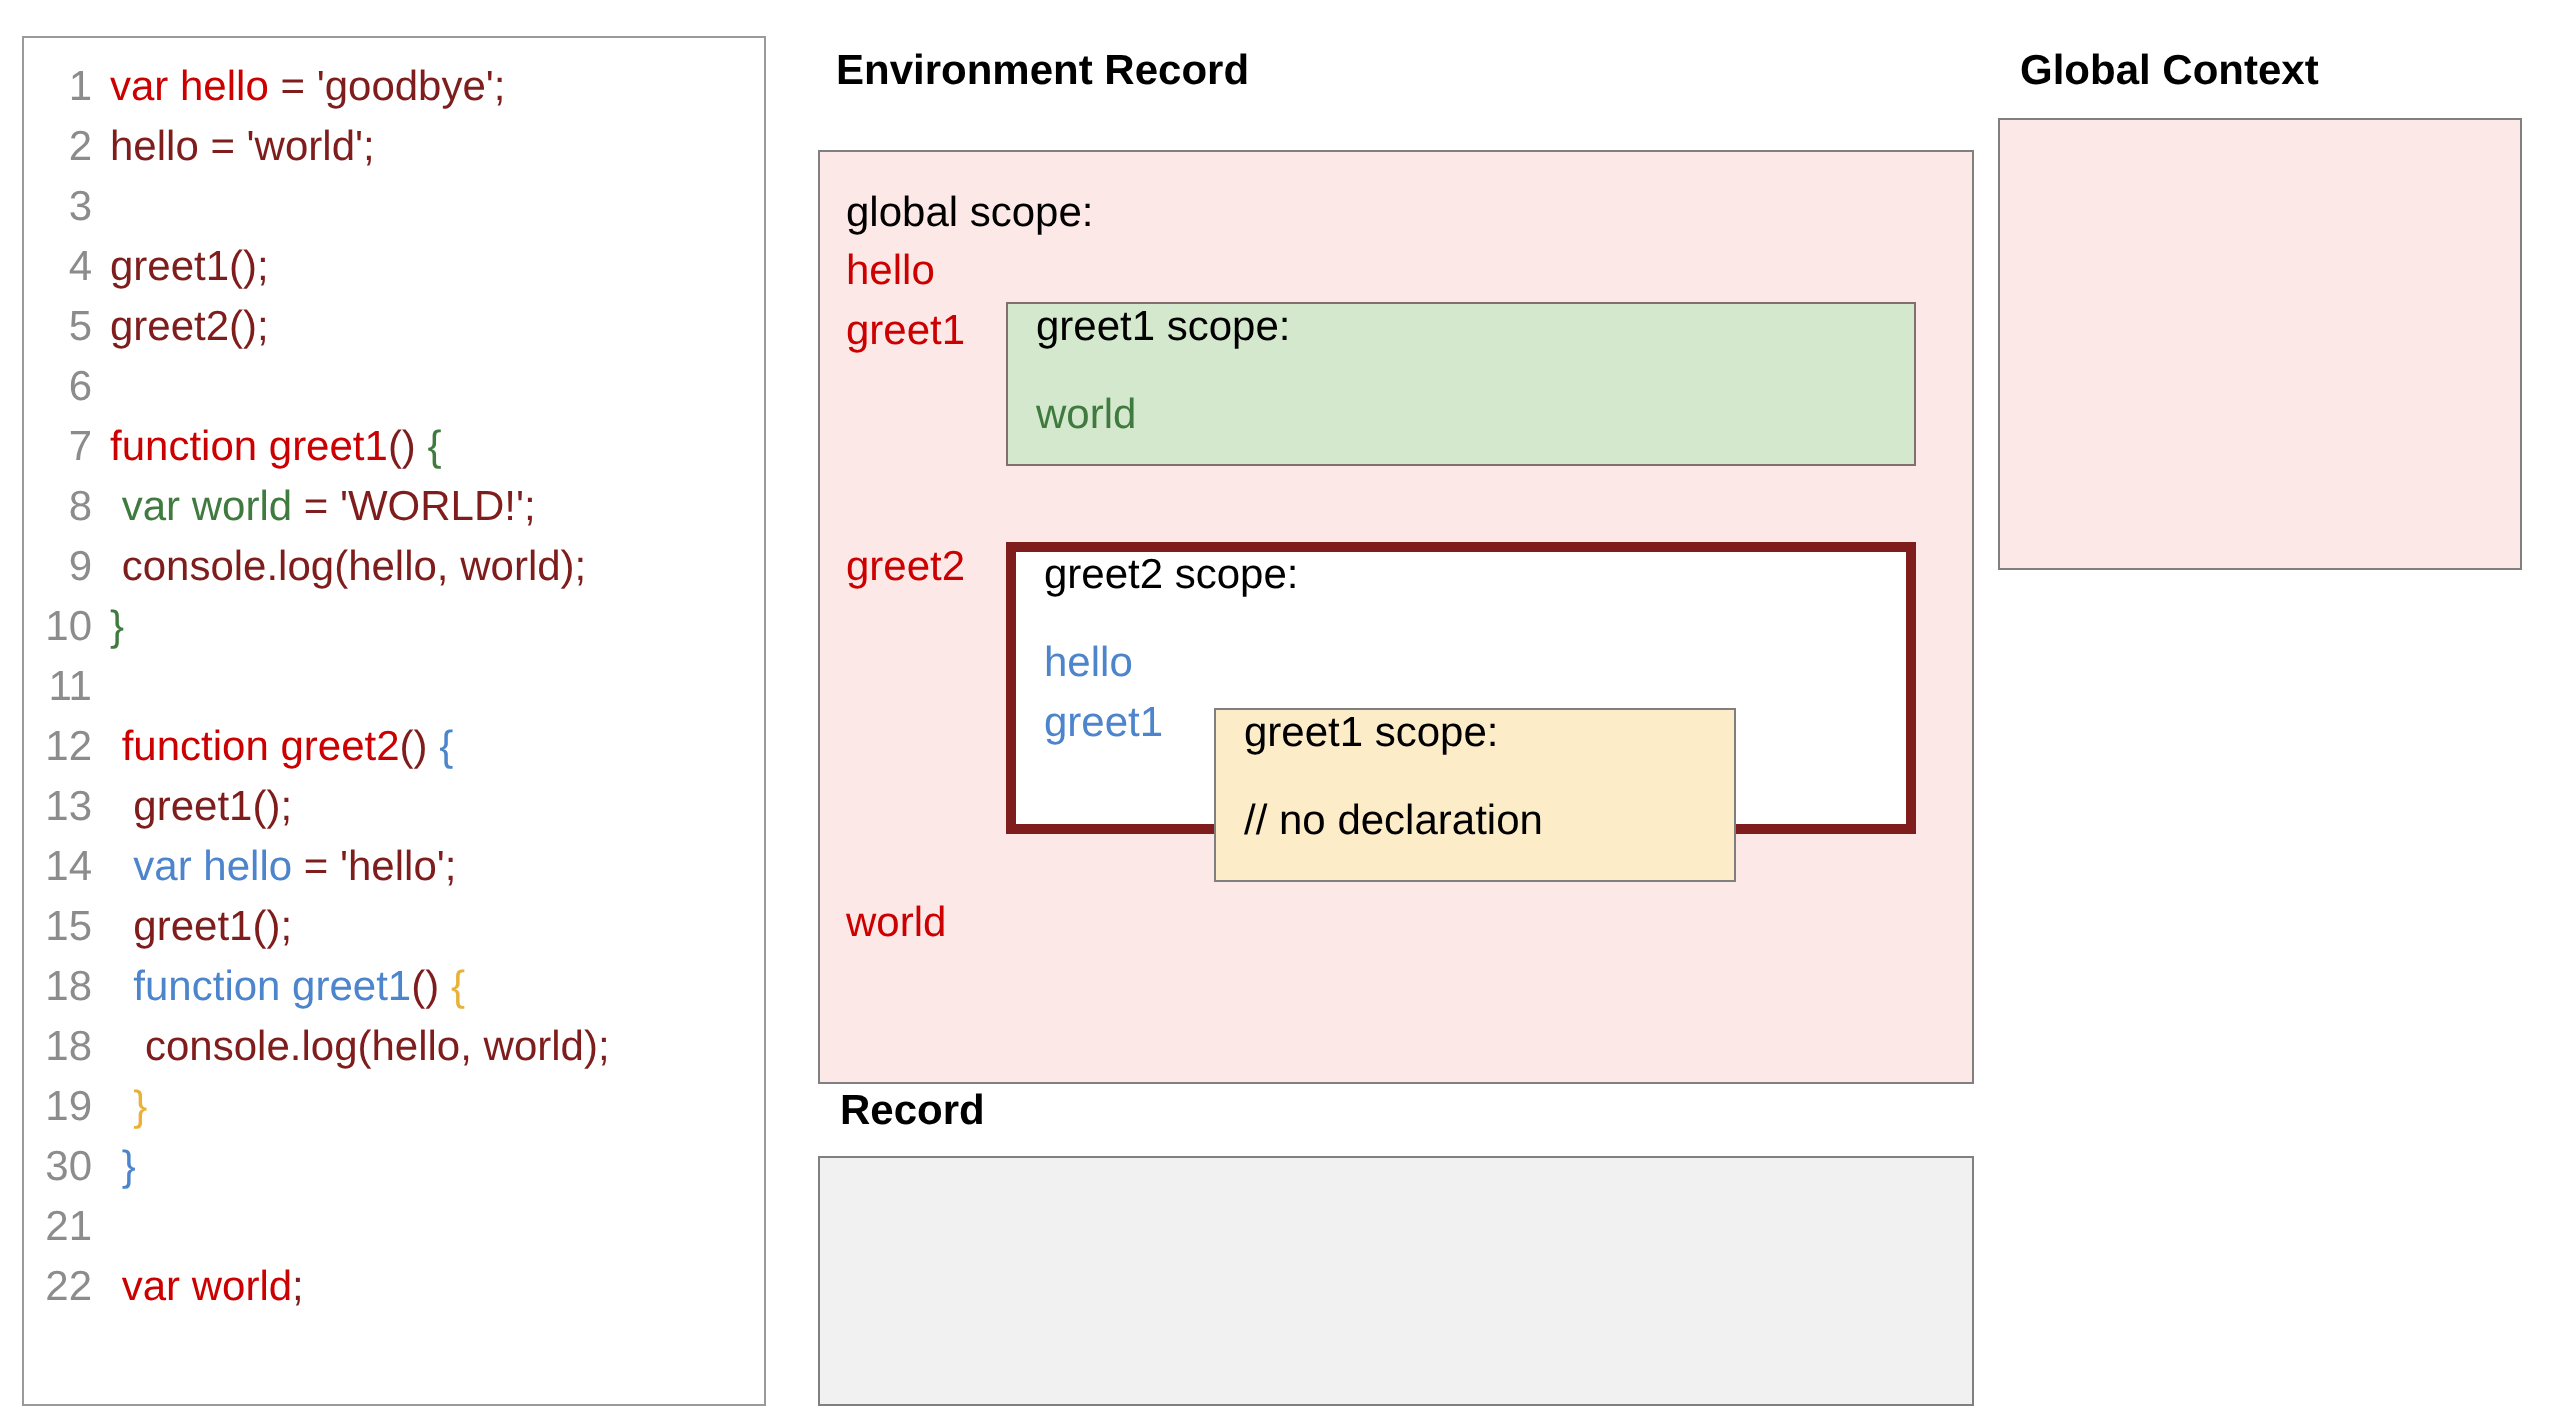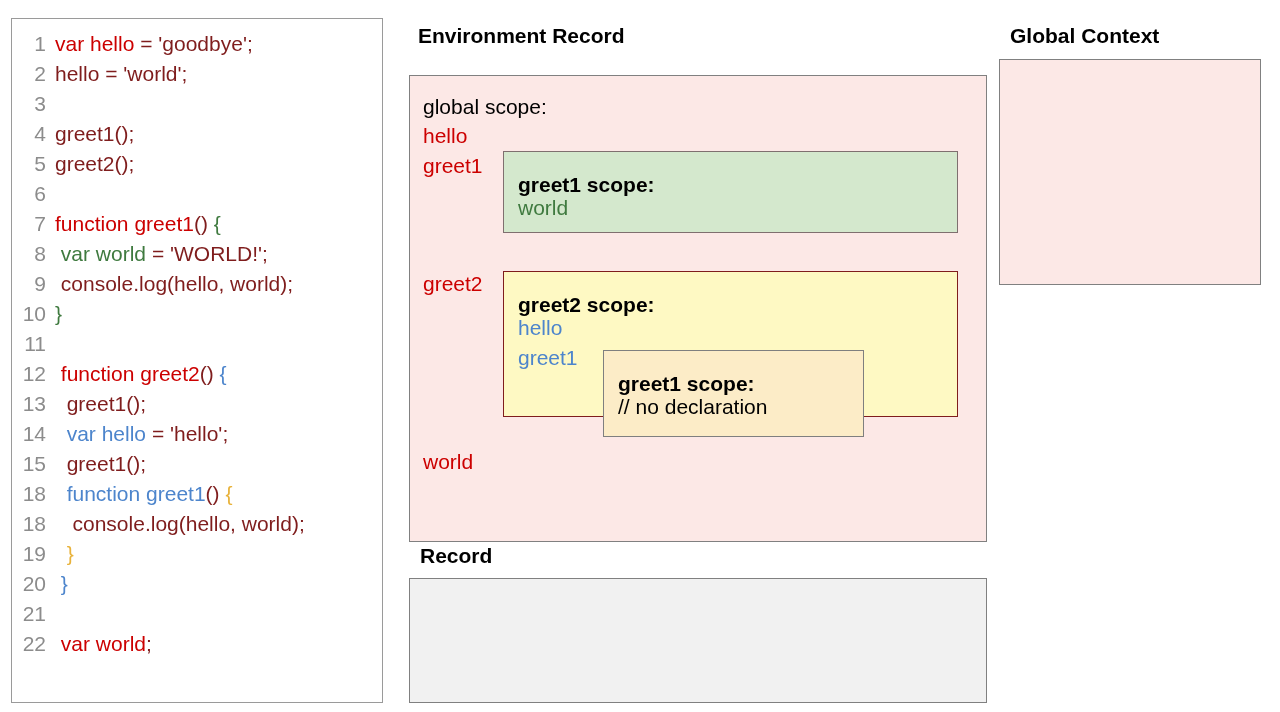--- a/index.html
+++ b/index.html
@@ -115,44 +115,43 @@
     border: 1px solid #7f6f6f;
     box-sizing: border-box;
   }
   
   #greet2-scope-box {
     position: absolute;
     left: 93px;
     top: 195px;
     width: 455px;
     height: 146px;
-    background: #fef9c3;
-    border: 1px solid #7f1d1d;
+    background: #ffffff;
+    border: 5px solid #7f1d1d;
     box-sizing: border-box;
   }
   
   #greet1-inner-box {
     position: absolute;
     left: 99px;
     top: 78px;
     width: 261px;
     height: 87px;
     background: #fcecc7;
     border: 1px solid #7f7f7f;
     box-sizing: border-box;
   }
 
   .scope-title {
     position: absolute;
     left: 14px;
-    top: 21px;
-    font-size: 21px;
-    color: #000000;
-    white-space: nowrap;
-    font-weight: bold;
+    top: 0;
+    font-size: 21px;
+    color: #000000;
+    white-space: nowrap;
   }
   .scope-var {
     position: absolute;
     left: 14px;
     font-size: 21px;
     white-space: nowrap;
   }
   #greet1-scope-var-world { top: 44px; color: #3f7a3f; }
   #greet2-scope-var-hello { top: 44px; color: #4d85cc; }
   #greet2-scope-var-greet1 { top: 74px; color: #4d85cc; }
@@ -198,21 +197,21 @@
       <div class="code-line"><span class="ln">9</span><span class="code-text"><span class="t-black"> console.log(hello, world);</span></span></div>
       <div class="code-line"><span class="ln">10</span><span class="code-text"><span class="t-green">}</span></span></div>
       <div class="code-line"><span class="ln">11</span><span class="code-text"><span class="t-black"></span></span></div>
       <div class="code-line"><span class="ln">12</span><span class="code-text"><span class="t-black"> </span><span class="t-red">function greet2</span><span class="t-black">() </span><span class="t-blue">{</span></span></div>
       <div class="code-line"><span class="ln">13</span><span class="code-text"><span class="t-black">  greet1();</span></span></div>
       <div class="code-line"><span class="ln">14</span><span class="code-text"><span class="t-black">  </span><span class="t-blue">var hello</span><span class="t-black"> = 'hello';</span></span></div>
       <div class="code-line"><span class="ln">15</span><span class="code-text"><span class="t-black">  greet1();</span></span></div>
       <div class="code-line"><span class="ln">18</span><span class="code-text"><span class="t-black">  </span><span class="t-blue">function greet1</span><span class="t-black">() </span><span class="t-orange">{</span></span></div>
       <div class="code-line"><span class="ln">18</span><span class="code-text"><span class="t-black">   console.log(hello, world);</span></span></div>
       <div class="code-line"><span class="ln">19</span><span class="code-text"><span class="t-black">  </span><span class="t-orange">}</span></span></div>
-      <div class="code-line"><span class="ln">20</span><span class="code-text"><span class="t-black"> </span><span class="t-blue">}</span></span></div>
+      <div class="code-line"><span class="ln">30</span><span class="code-text"><span class="t-black"> </span><span class="t-blue">}</span></span></div>
       <div class="code-line"><span class="ln">21</span><span class="code-text"><span class="t-black"></span></span></div>
       <div class="code-line"><span class="ln">22</span><span class="code-text"><span class="t-black"> </span><span class="t-red">var world</span><span class="t-black">;</span></span></div>
     </div>
 </div>
 
 <div class="section-title" id="env-title">Environment Record</div>
 
 <div id="env-record">
 
   <div id="global-scope-label">global scope:</div>

